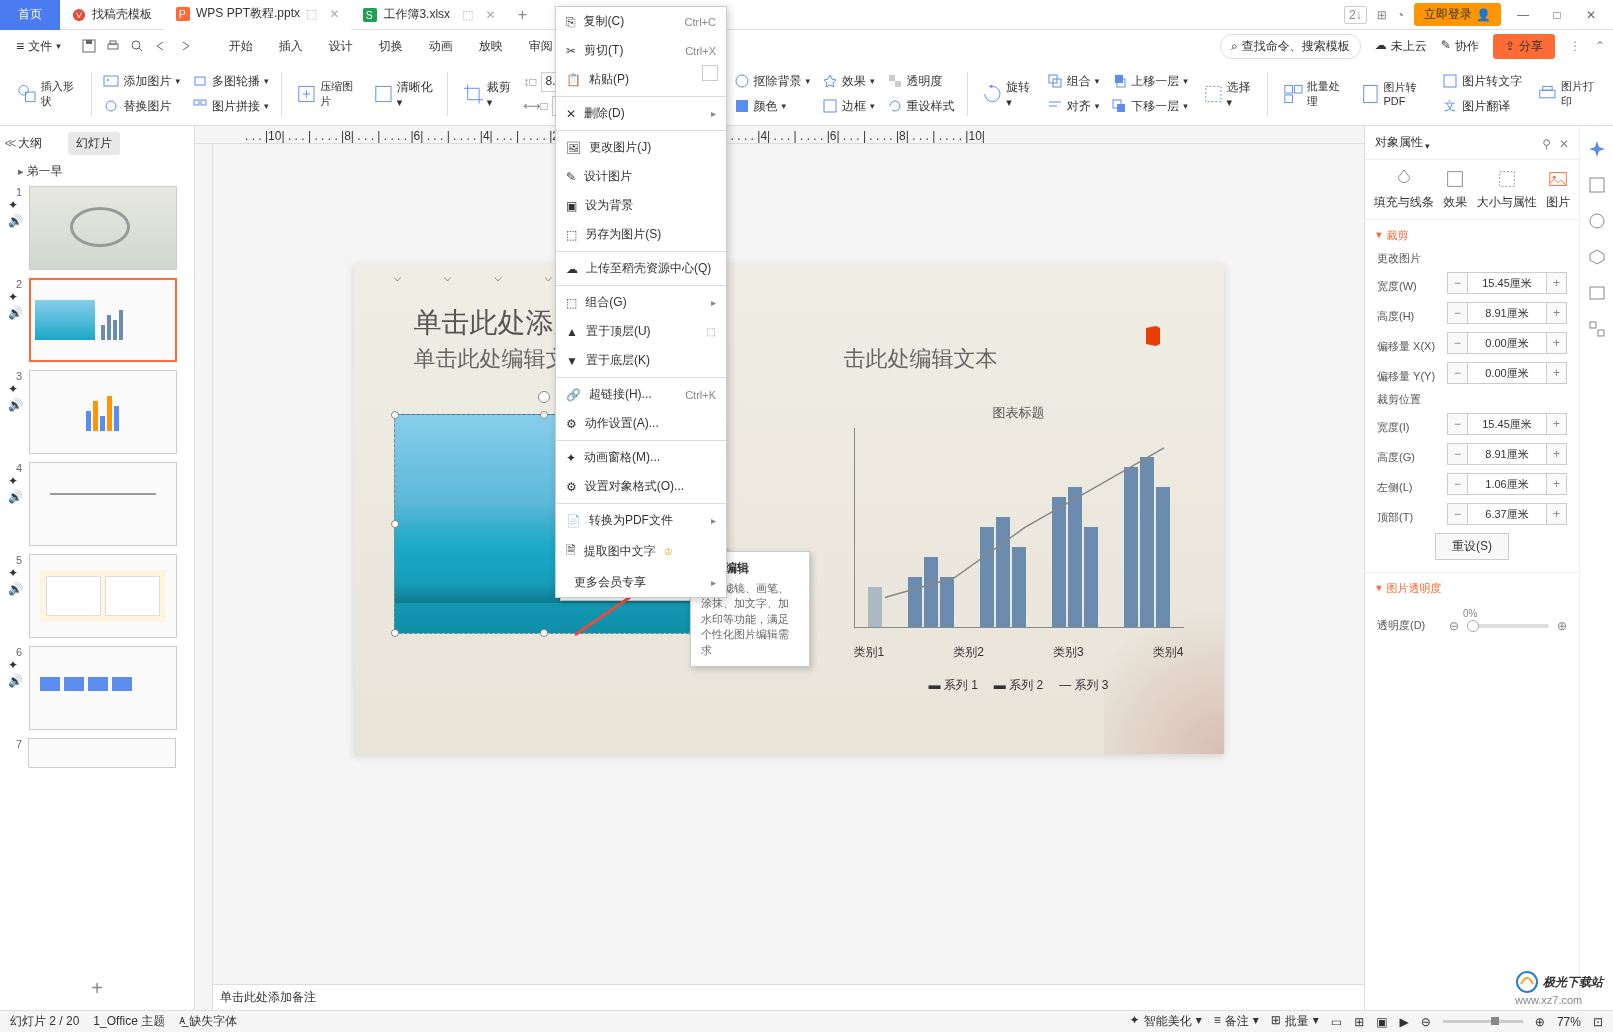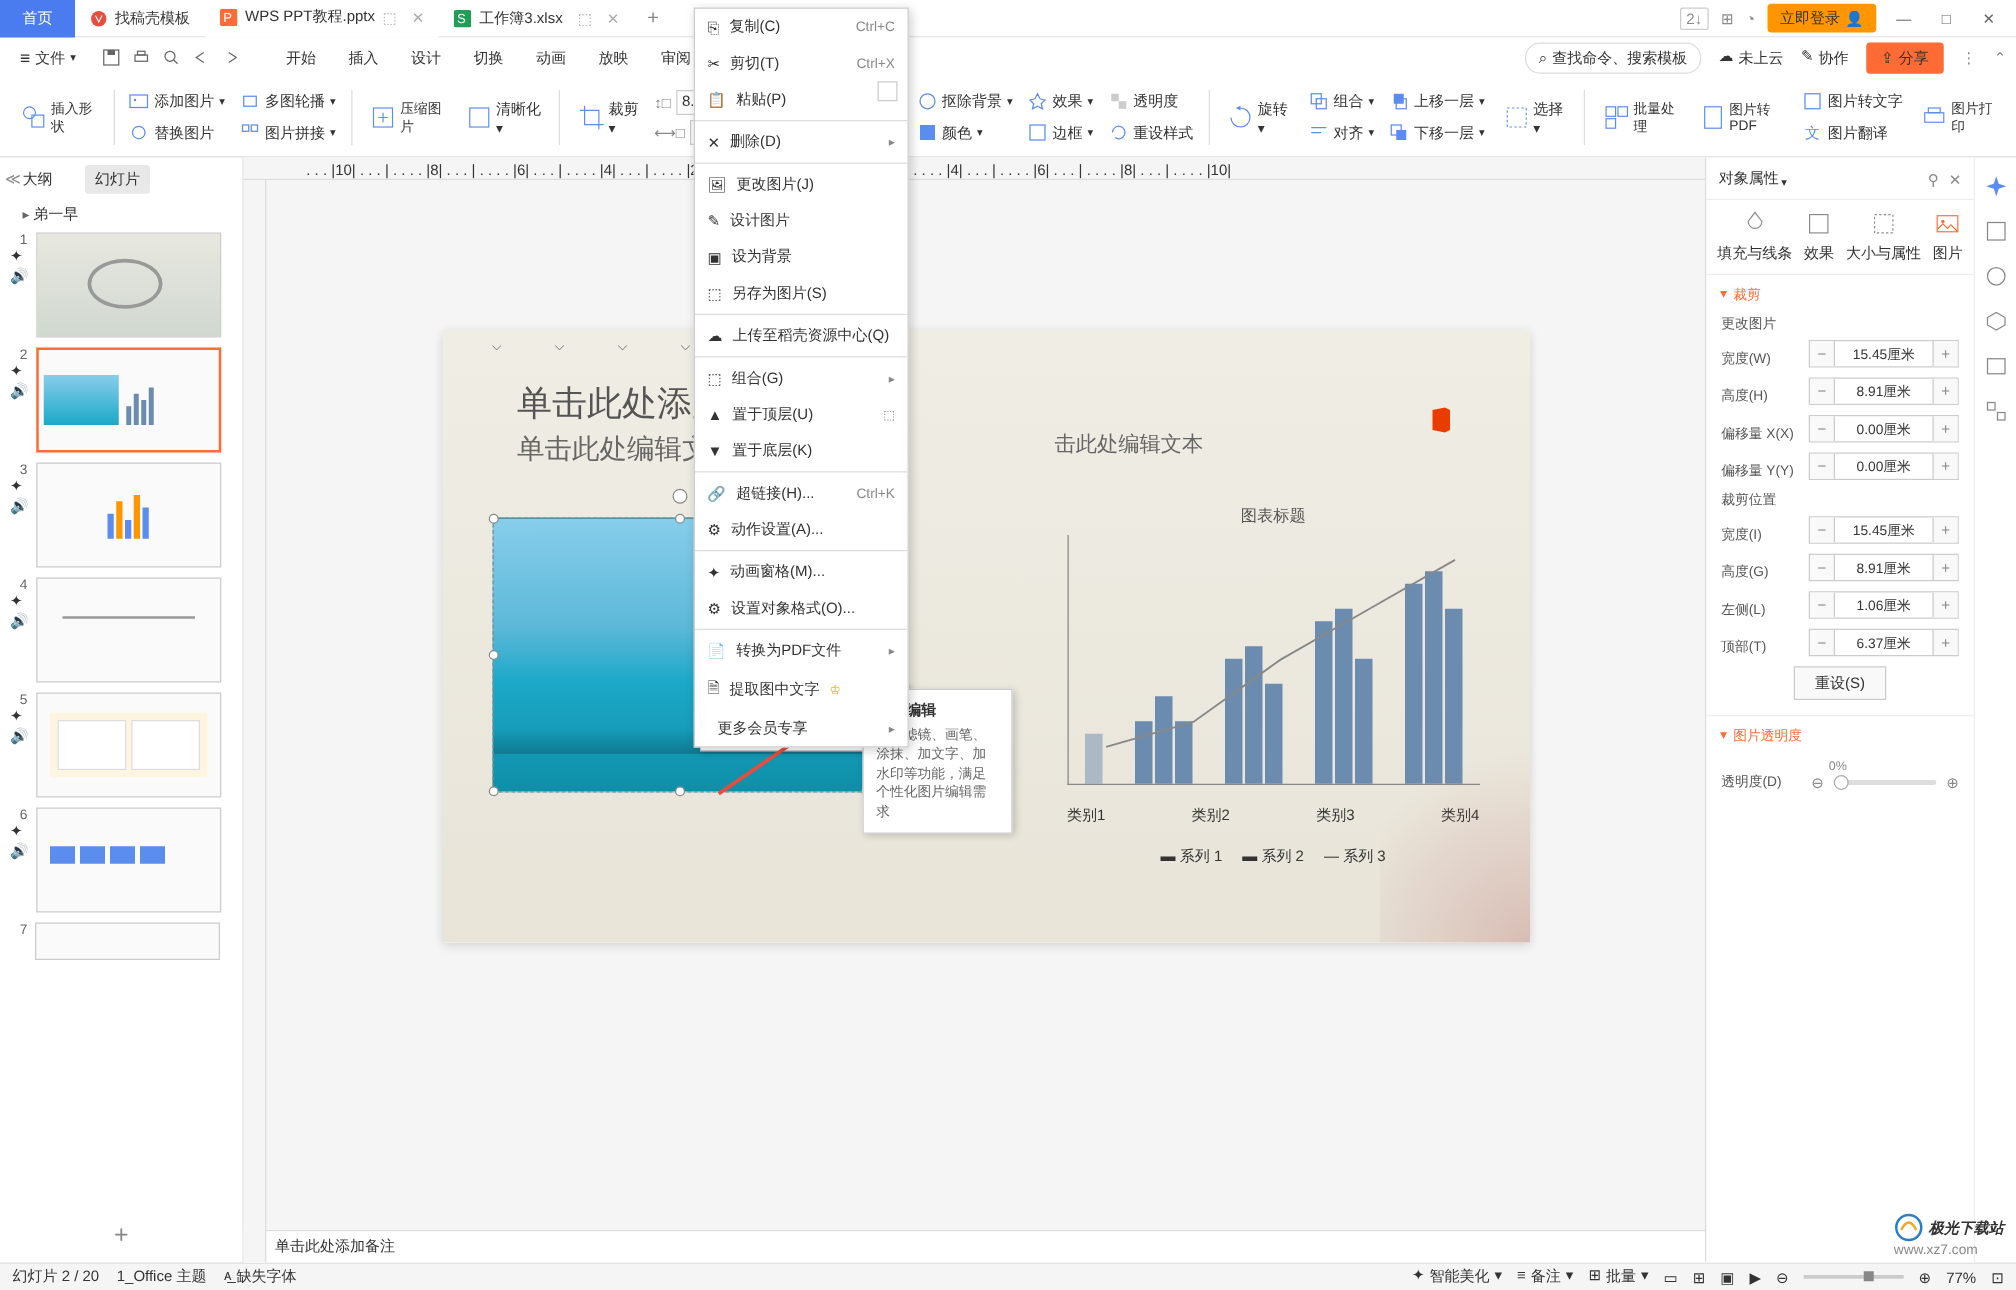--- a/index.html
+++ b/index.html
@@ -51,21 +51,21 @@
 .collapse-btn{position:absolute;left:4px;top:136px;color:#888}
 
 .editor{flex:1;display:flex;flex-direction:column;background:#f5f5f5;position:relative}
 .hruler{height:18px;background:#f5f5f5;border-bottom:1px solid #ddd;position:relative;font-size:9px;color:#888;overflow:hidden}
 .hruler-marks{position:absolute;bottom:0;display:flex}
 .vruler{width:18px;background:#f5f5f5;border-right:1px solid #ddd;position:absolute;left:0;top:18px;bottom:0}
 .canvas-area{flex:1;overflow:auto;position:relative;padding-left:18px}
 .slide-canvas{width:870px;height:490px;background:linear-gradient(180deg,#f0ede5 0%,#e8e4d8 100%);margin:120px auto 40px;position:relative;box-shadow:0 2px 8px rgba(0,0,0,.15)}
 .slide-title{position:absolute;top:40px;left:60px;font-size:28px;font-family:"SimSun";color:#555}
 .slide-sub{position:absolute;top:80px;left:60px;font-size:22px;font-family:"SimSun";color:#666}
-.slide-sub2{position:absolute;top:80px;left:490px;font-size:17px;font-family:"SimSun";color:#666}
+.slide-sub2{position:absolute;top:80px;left:490px;font-size:22px;font-family:"SimSun";color:#666}
 .office-logo{position:absolute;top:60px;right:60px;width:24px;height:24px}
 .sel-image{position:absolute;top:150px;left:40px;width:300px;height:220px;background:linear-gradient(180deg,#87ceeb 0%,#5cb8d8 40%,#1ca8c8 60%,#0e8fa8 100%);border:1px dashed #888}
 .rot-handle{position:absolute;top:-24px;left:50%;transform:translateX(-50%);width:12px;height:12px;border-radius:50%;background:#fff;border:1px solid #888}
 .sel-handle{position:absolute;width:8px;height:8px;background:#fff;border:1px solid #888;border-radius:50%}
 .chart-area{position:absolute;top:140px;left:500px;right:40px;bottom:60px}
 .chart-title{text-align:center;font-size:13px;color:#555;margin-bottom:6px}
 .bars{display:flex;align-items:flex-end;justify-content:space-around;height:200px;border-bottom:1px solid #888;border-left:1px solid #888;position:relative}
 .bar-grp{display:flex;gap:2px;align-items:flex-end}
 .bar{width:14px;background:#6b8cae}
 .line-overlay{position:absolute;top:0;left:0;right:0;bottom:0;pointer-events:none}

